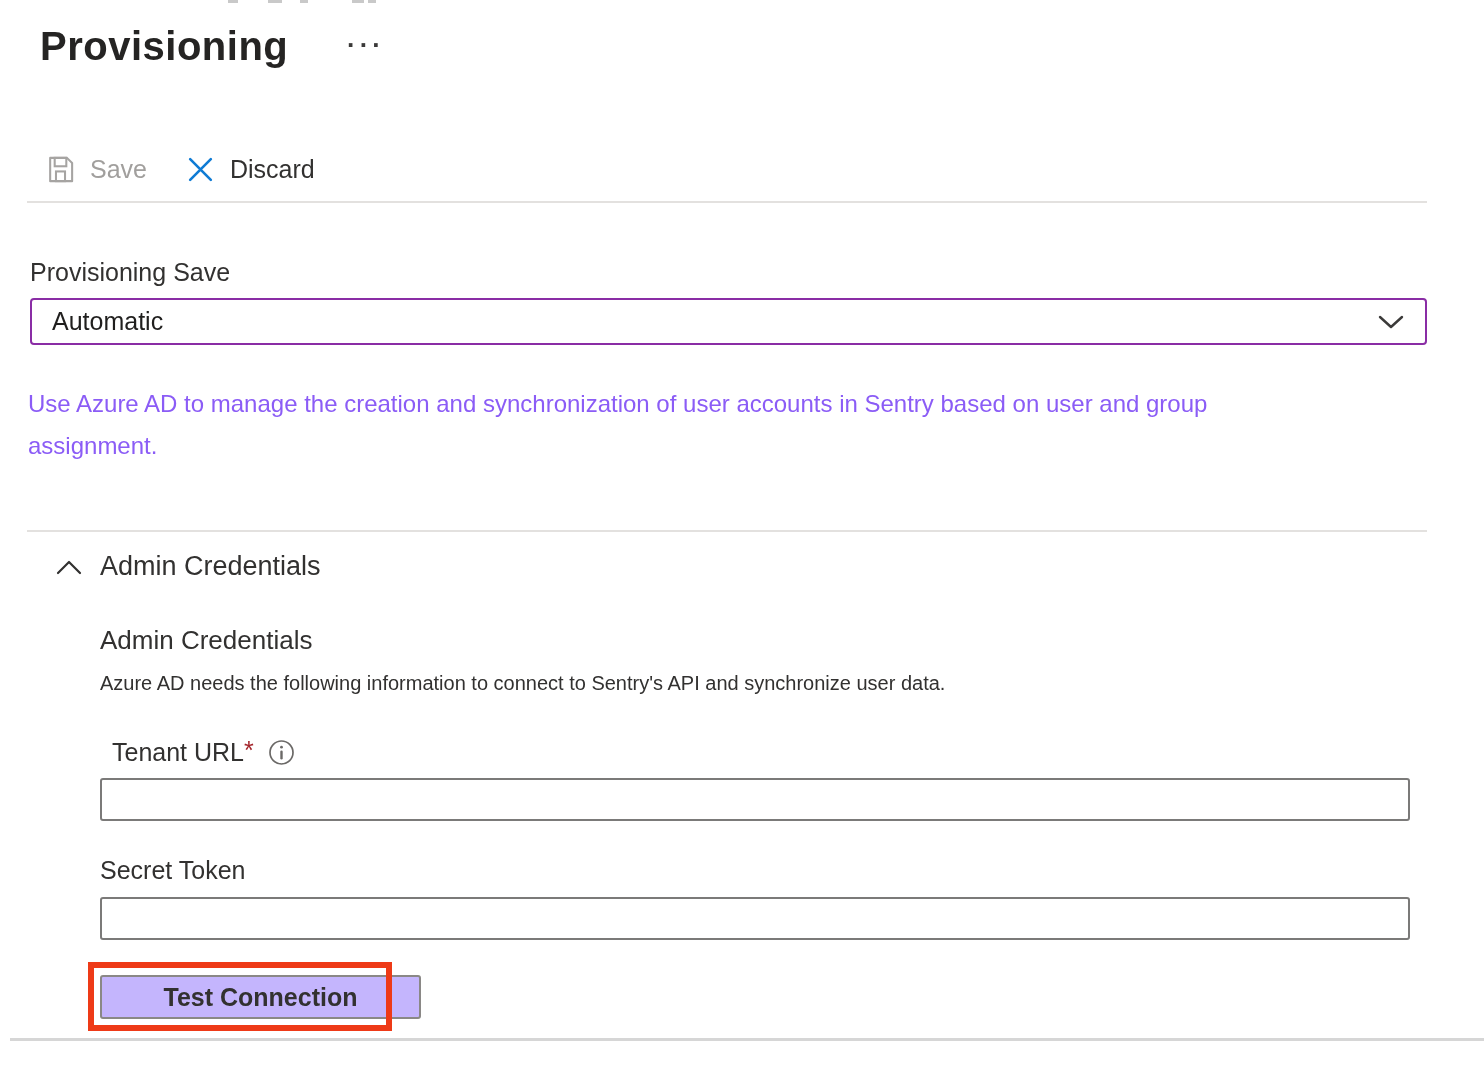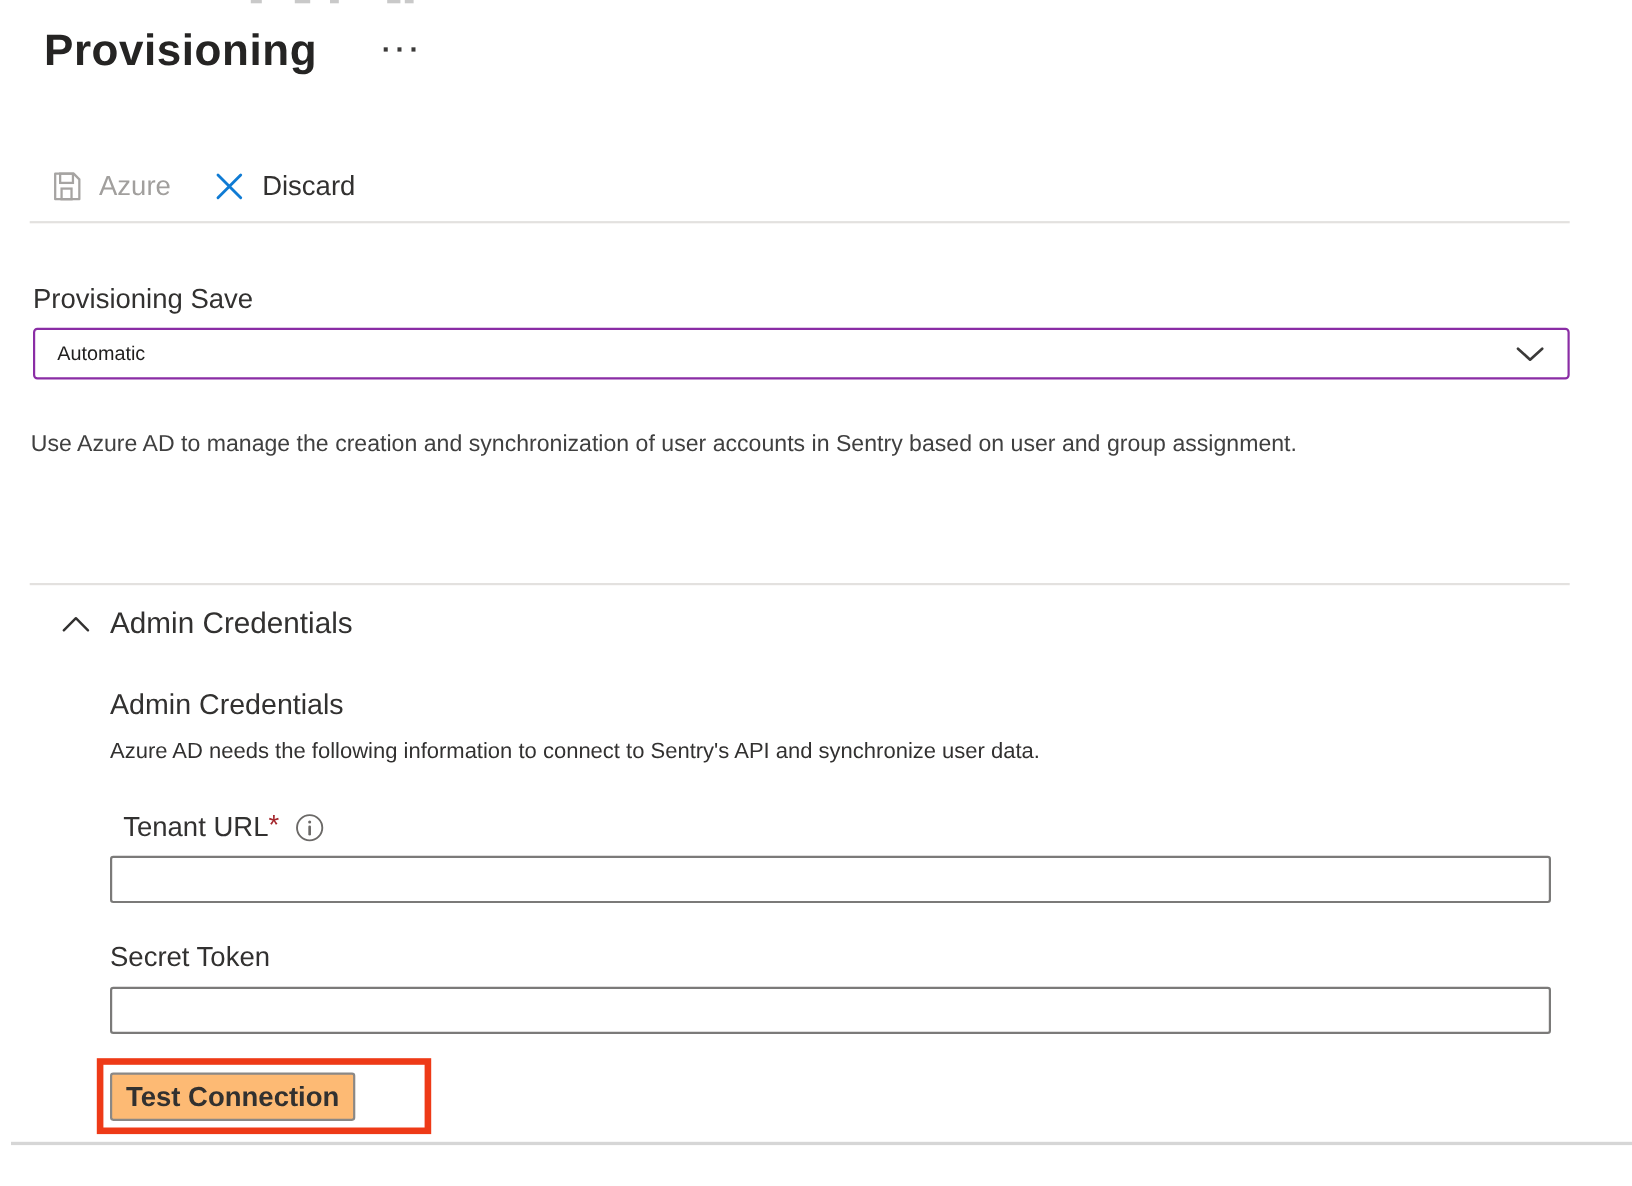--- a/index.html
+++ b/index.html
@@ -39,25 +39,25 @@
 
   
   .field-label { font-size: 25px; color: #323130; }
   .pm-label { left: 30px; top: 258px; }
   .dropdown {
     left: 30px; top: 298px; width: 1397px; height: 47px;
     border: 2px solid #8a2da5; border-radius: 4px; background: #fff;
     display: flex; align-items: center; justify-content: space-between;
     padding: 0 20px; cursor: pointer;
   }
-  .dropdown .dd-value { font-size: 18px; color: #201f1e; }
+  .dropdown .dd-value { font-size: 25px; color: #201f1e; }
 
   .desc-1 {
     left: 28px; top: 383px; width: 1310px;
-    font-size: 21px; line-height: 42px; color: #404040;
+    font-size: 24px; line-height: 42px; color: #8b5cf6;
   }
 
   
   .section-chevron { left: 53px; top: 558px; cursor: pointer; }
   .section-title { left: 100px; top: 551px; font-size: 27px; color: #323130; cursor: pointer; }
 
   .sub-title { left: 100px; top: 625px; font-size: 26px; color: #323130; }
   .desc-2 { left: 100px; top: 672px; font-size: 20px; color: #323130; }
 
   
@@ -74,22 +74,22 @@
   .input-tenant { top: 778px; }
   .secret-label { left: 100px; top: 856px; text-align: center; }
   .input-secret { top: 897px; }
 
   
   .annotation-box {
     left: 88px; top: 962px; width: 304px; height: 69px;
     border: 6px solid #ee3a17; background: transparent; pointer-events: none;
   }
   .test-btn {
-    left: 100px; top: 975px; width: 223px; height: 44px;
-    background: #fdba74; border: 2px solid #8a8886; border-radius: 3px;
+    left: 100px; top: 975px; width: 321px; height: 44px;
+    background: #c4b5fd; border: 2px solid #8a8886; border-radius: 3px;
     font-size: 25px; font-weight: 700; color: #323130;
     font-family: inherit; cursor: pointer;
   }
 
   .bottom-divider { position: absolute; left: 10px; top: 1038px; width: 1474px; height: 3px; background: #d6d6d6; }
 
   svg { display: block; }
 </style>
 </head>
 <body>
@@ -107,21 +107,21 @@
 
 <div class="abs toolbar">
   <button class="tb-btn disabled">
     <span class="icon">
       <svg width="31" height="31" viewBox="0 0 24 24" fill="none" stroke="#a6a4a2" stroke-width="1.6">
         <path d="M4 3 h13 l4 4 v14 h-17 z" stroke-linejoin="round"></path>
         <rect x="7.5" y="3" width="9" height="6.5"></rect>
         <rect x="8.5" y="13.5" width="7" height="7.5"></rect>
       </svg>
     </span>
-    <span class="tb-label">Azure</span>
+    <span class="tb-label">Save</span>
   </button>
   <button class="tb-btn">
     <span class="icon">
       <svg width="31" height="31" viewBox="0 0 24 24" fill="none" stroke="#0f7bd4" stroke-width="2" stroke-linecap="round">
         <path d="M4 4 L20 20 M20 4 L4 20"></path>
       </svg>
     </span>
     <span class="tb-label dark">Discard</span>
   </button>
 </div>

